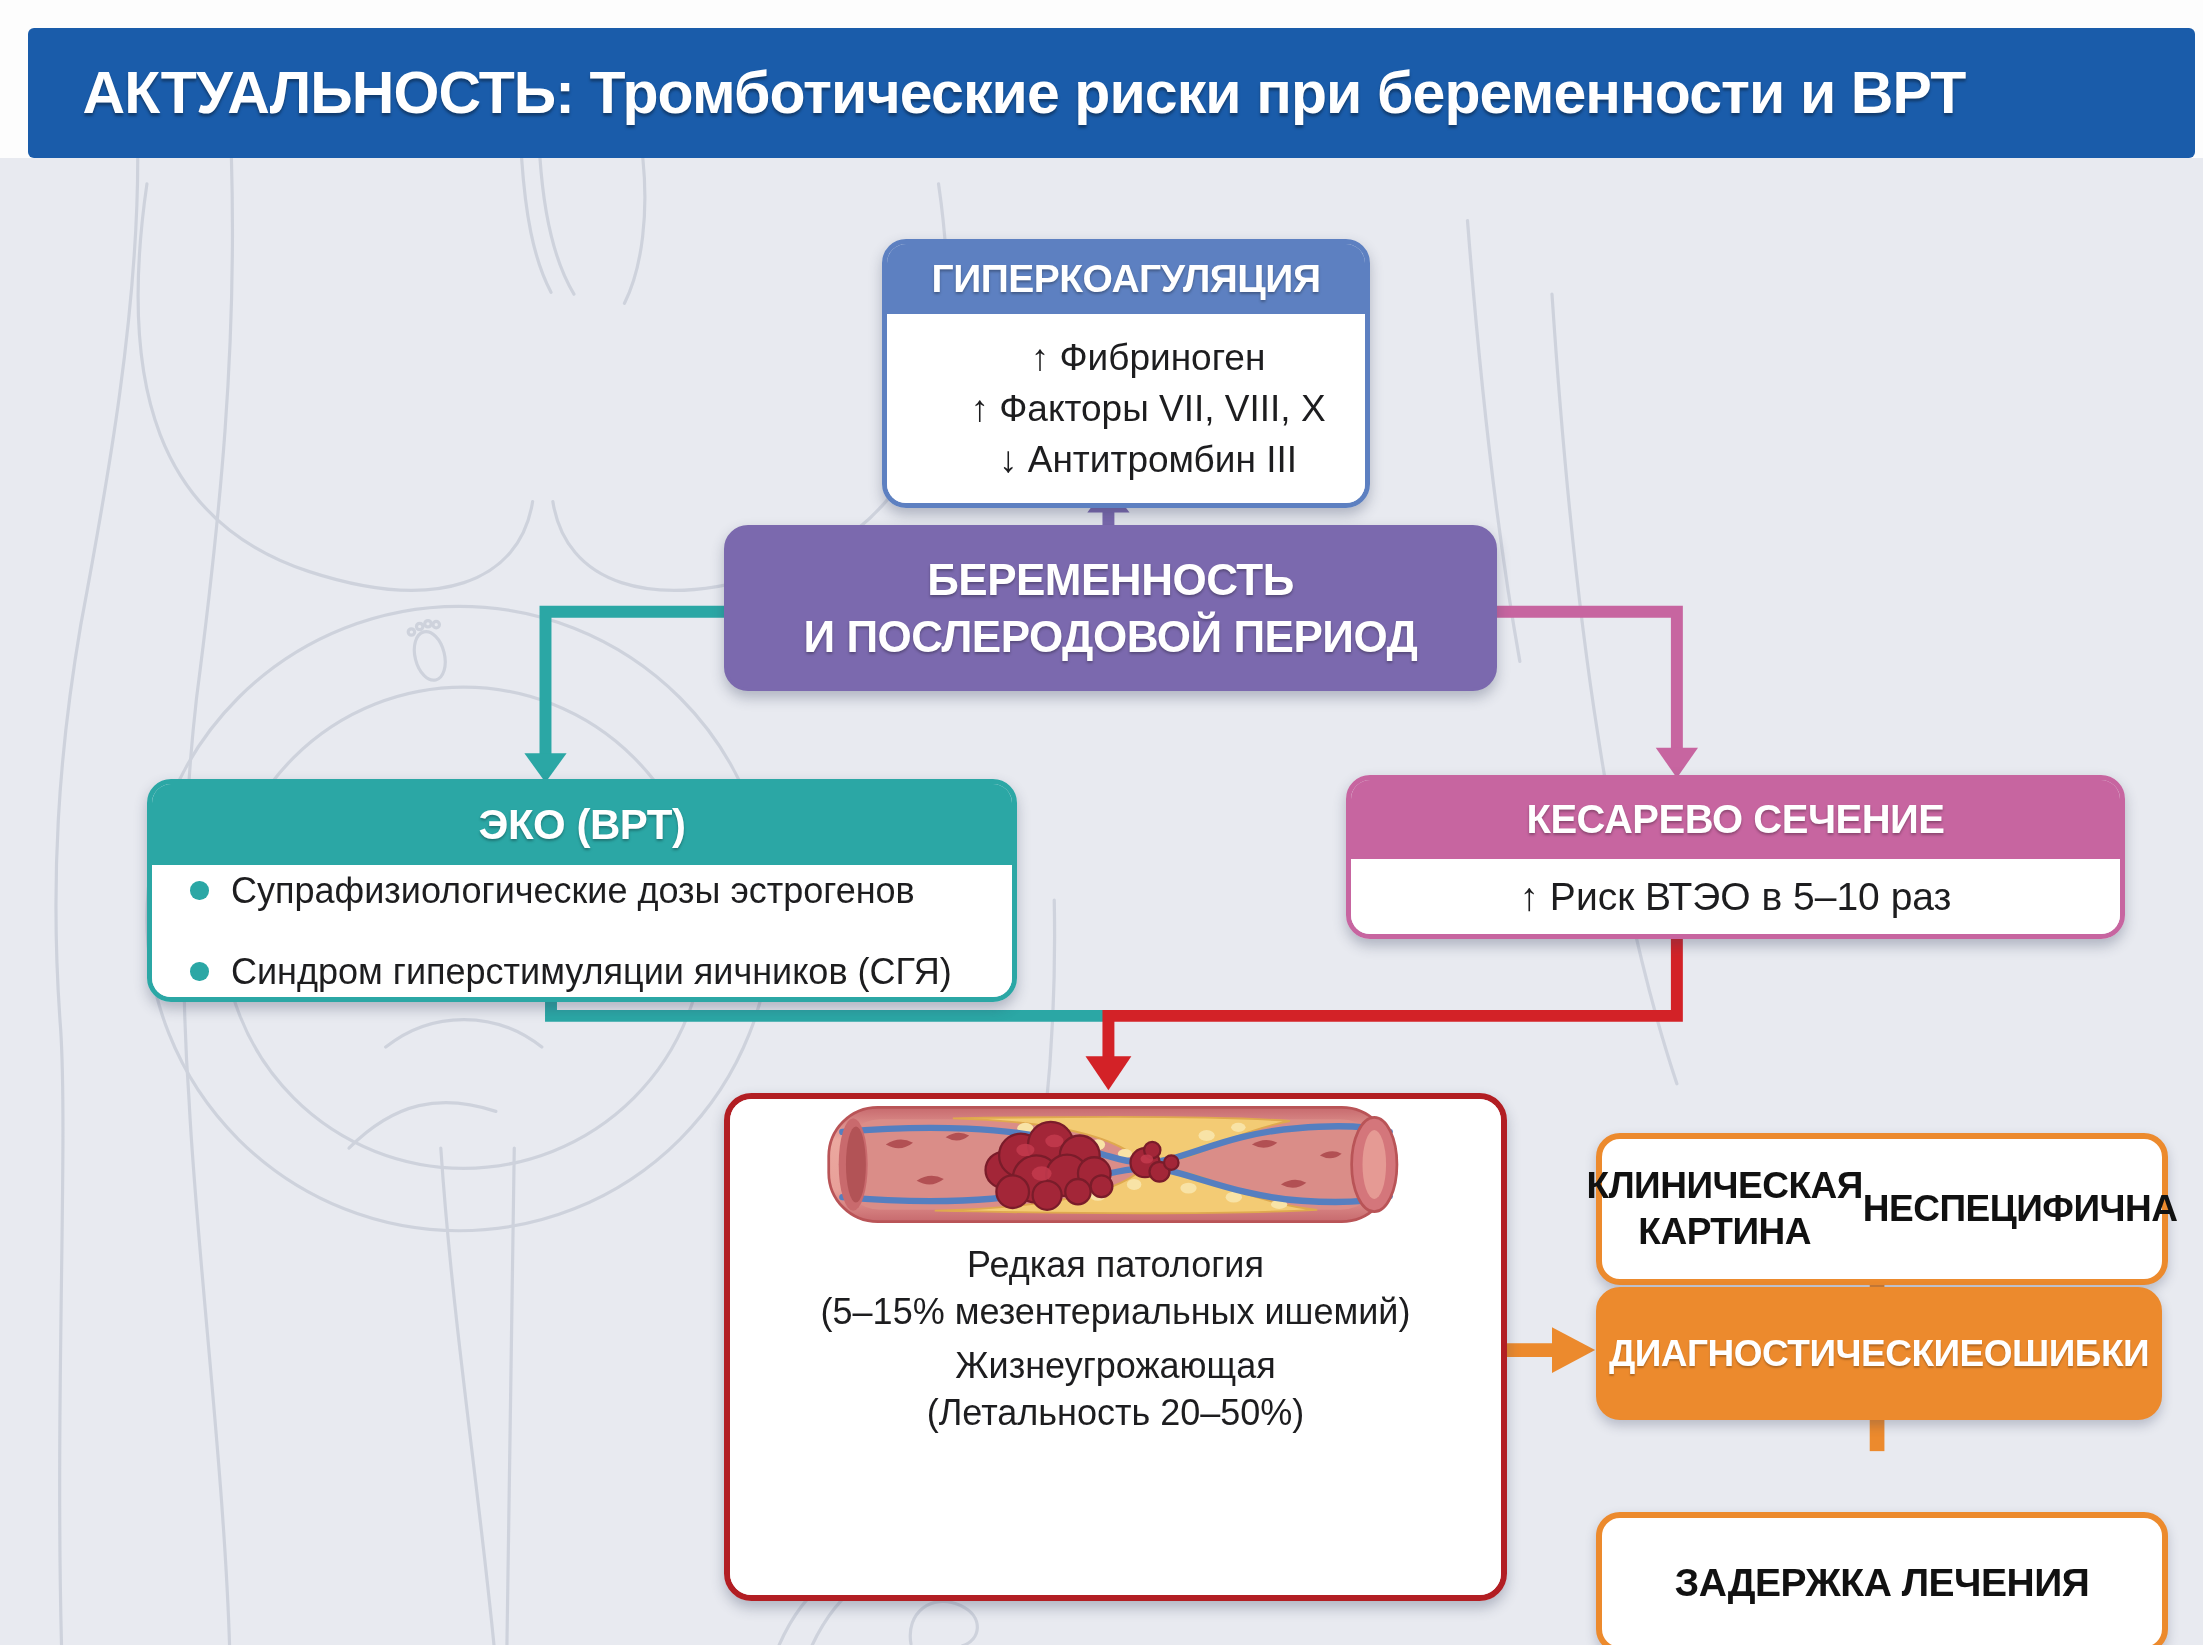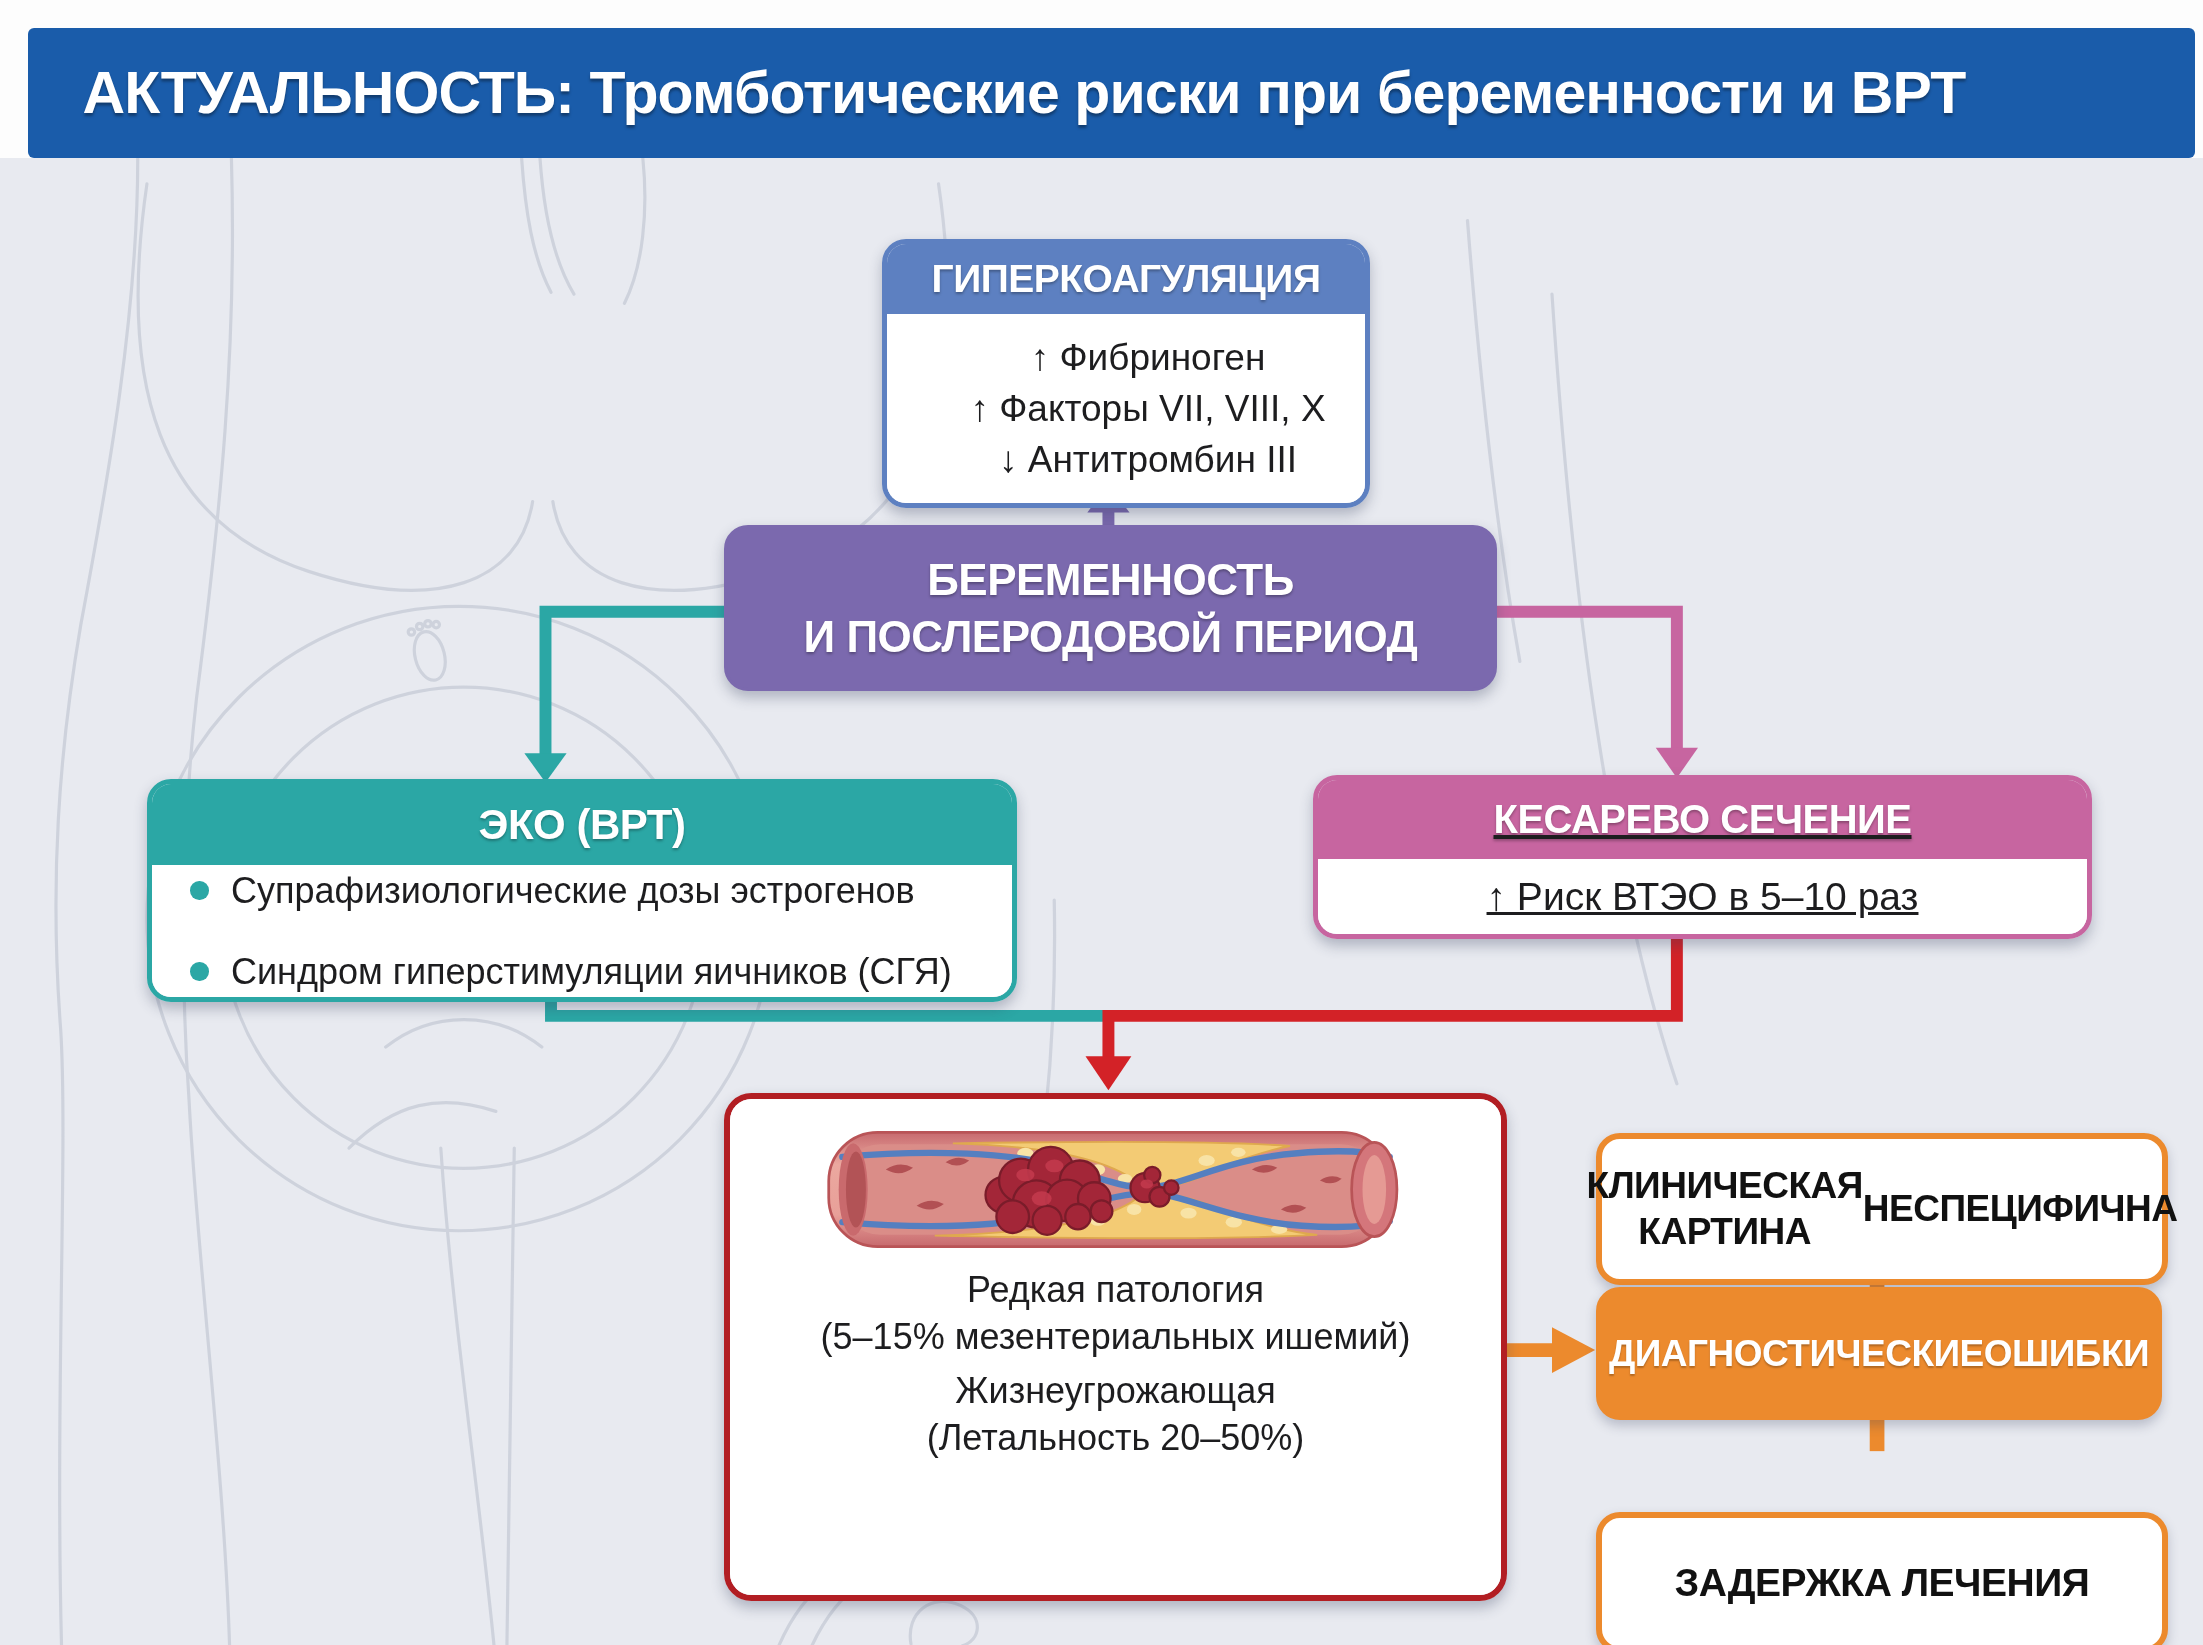--- a/index.html
+++ b/index.html
@@ -32,27 +32,27 @@
                  border:3.7px solid var(--purple);justify-content:center;}
   #pregnancy-box .hd{font-size:44px;line-height:57px;background:transparent;}
 
   #ivf-box{left:147px;top:779px;width:860px;height:213px;border:5.5px solid var(--teal);}
   #ivf-box .hd{height:81px;background:var(--teal);font-size:42px;}
   #ivf-box .bd{align-items:flex-start;justify-content:space-between;font-size:36px;line-height:51px;padding-left:31px;}
   .bullet-row{position:relative;padding-left:48px;white-space:nowrap;}
   .bullet-dot{position:absolute;left:7.3px;top:50%;margin-top:-9.2px;width:18.4px;height:18.4px;border-radius:50%;
               background:var(--teal);}
 
-  #cesarean-box{left:1313px;top:775px;width:769px;height:154px;border:5.5px solid var(--pink);text-decoration:underline;}
+  #cesarean-box{left:1346px;top:775px;width:769px;height:154px;border:5.5px solid var(--pink);}
   #cesarean-box .hd{height:79px;background:var(--pink);font-size:40px;}
   #cesarean-box .bd{font-size:39px;}
 
   #mvt-box{left:724px;top:1093px;width:771px;height:496px;border:6.4px solid var(--red_dark);border-radius:27.5px;}
   #mvt-box .hd{height:136px;background:var(--red);font-size:45px;line-height:56px;}
-  #mvt-box .bd{justify-content:flex-start;padding-top:26px;font-size:36px;line-height:47px;}
+  #mvt-box .bd{justify-content:flex-start;padding-top:1px;font-size:36px;line-height:47px;}
   #mvt-box .vessel{margin:3.7px 0 9.2px 0;}
   #mvt-box .para{margin-top:7.3px;}
 
   .outcome{position:absolute;left:1596px;width:560px;z-index:2;border-radius:24px;
            display:flex;flex-direction:row;align-items:center;justify-content:center;text-align:center;
            box-shadow:0 5.5px 11px rgba(50,60,90,.25);font-weight:700;letter-spacing:-0.5px;}
   .outcome.frame{background:#fff;border:6.4px solid var(--orange);color:#111;}
   #clinical-box{top:1133px;height:140px;font-size:37px;line-height:46px;}
   #diagnostic-box{top:1287px;height:127px;background:var(--orange);border:3.7px solid var(--orange);
                   color:#fff;font-size:37px;line-height:44px;text-shadow:0 1.8px 1.8px rgba(0,0,0,.25);}

